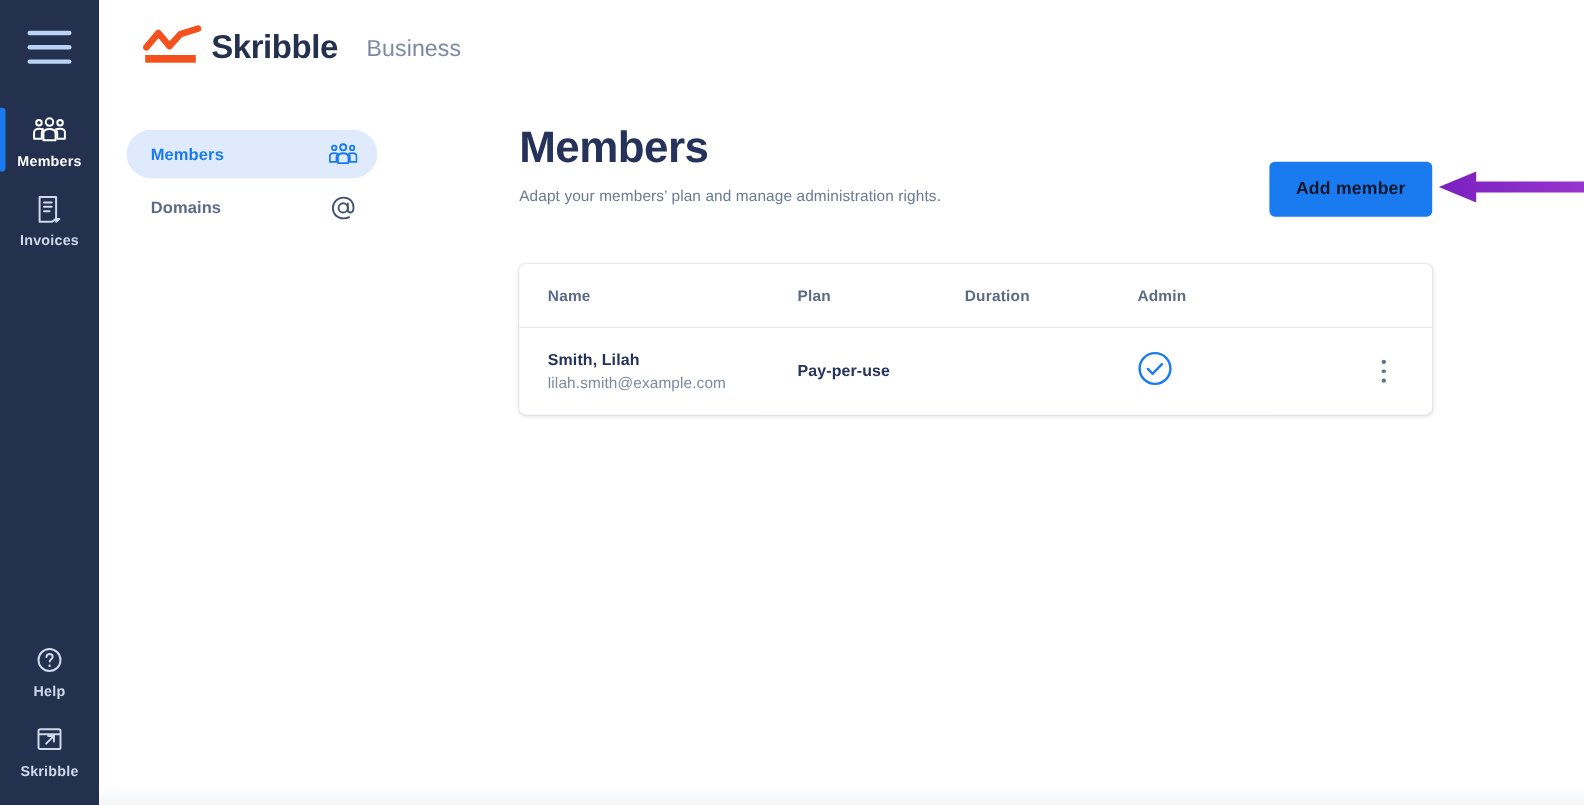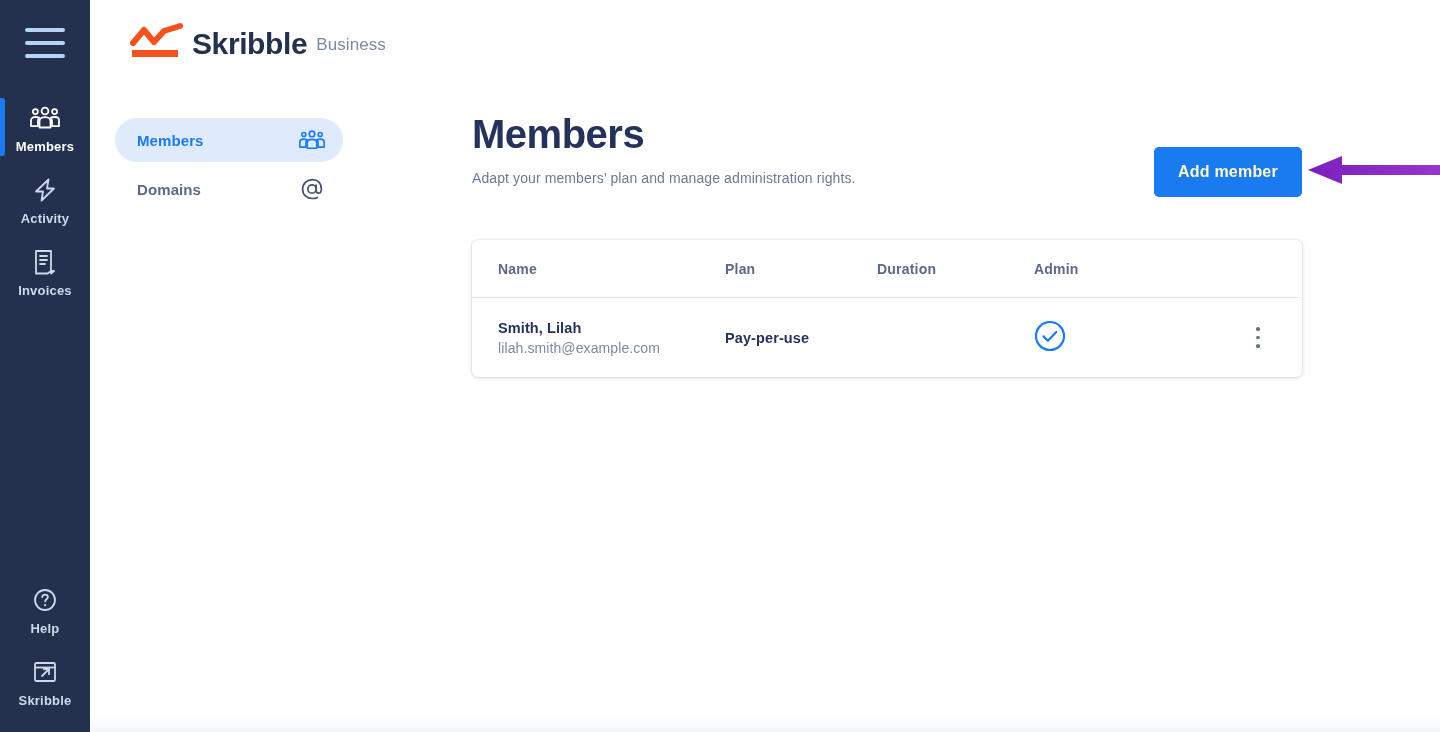--- a/index.html
+++ b/index.html
@@ -67,21 +67,21 @@
     background: linear-gradient(to bottom, #ffffff 0%, #f4f5f7 100%);
   }
 
   
   .brand { position: absolute; left: 40px; top: 22px; display: flex; align-items: flex-end; }
   .brand-mark { width: 56px; height: 40px; margin-right: 6px; }
   .brand-name {
     font-size: 30px; font-weight: bold; color: #23304e; line-height: 36px; letter-spacing: -.4px;
   }
   .brand-suffix {
-    font-size: 17px; color: #7b8aa3; line-height: 34px; margin-left: 9px; letter-spacing: .1px;
+    font-size: 21px; color: #7b8aa3; line-height: 34px; margin-left: 26px; letter-spacing: .1px;
   }
 
   
   .subnav { position: absolute; left: 25px; top: 118px; width: 228px; }
   .subnav-item {
     height: 44px; border-radius: 22px;
     display: flex; align-items: center; justify-content: space-between;
     padding: 0 18px 0 22px; cursor: pointer; margin-bottom: 5px;
   }
   .subnav-item.active { background: #dfebfc; }
@@ -94,21 +94,21 @@
   .page-title {
     font-size: 40px; font-weight: bold; color: #25325a; letter-spacing: -.5px; line-height: 48px;
   }
   .page-sub {
     margin-top: 12px; font-size: 14px; color: #6b7a95; letter-spacing: .1px;
   }
 
   .add-btn {
     position: absolute; left: 1064px; top: 147px;
     width: 148px; height: 50px; border: none; border-radius: 5px;
-    background: #1a7af0; color: #fef9c3;
+    background: #1a7af0; color: #0f172a;
     font-family: "Liberation Sans", sans-serif;
     font-size: 16px; font-weight: bold; letter-spacing: .2px;
     cursor: pointer;
   }
 
   
   .annot-arrow { position: absolute; left: 1218px; top: 152px; pointer-events: none; }
 
   
   .table-card {
@@ -161,28 +161,20 @@
             <circle cx="5.4" cy="6.6" r="2.5"></circle>
             <circle cx="24.6" cy="6.6" r="2.5"></circle>
             <path d="M9.5 22.5v-6.2c0-2.5 2.4-4.1 5.5-4.1s5.5 1.6 5.5 4.1v6.2z" stroke-linejoin="round"></path>
             <path d="M8 21.2V16c0-1.4.5-2.5 1.4-3.3C8.4 12.2 7 12 5.4 12 2.9 12 1 13.3 1 15.3v5.9z" stroke-linejoin="round"></path>
             <path d="M22 21.2V16c0-1.4-.5-2.5-1.4-3.3 1-.5 2.4-.7 4-.7 2.5 0 4.4 1.3 4.4 3.3v5.9z" stroke-linejoin="round"></path>
           </svg>
         </span>
         <span class="nav-label">Members</span>
       </div>
 
-      <div class="nav-item inactive">
-        <span class="nav-icon">
-          <svg width="28" height="28" viewBox="0 0 28 28" fill="none" stroke="#cfd9ea" stroke-width="1.8" stroke-linejoin="round">
-            <path d="M17.5 3.5L5 15.5h7L10.5 24.5 23 12.5h-7z"></path>
-          </svg>
-        </span>
-        <span class="nav-label">Activity</span>
-      </div>
 
       <div class="nav-item inactive">
         <span class="nav-icon">
           <svg width="26" height="28" viewBox="0 0 26 28" fill="none" stroke="#cfd9ea" stroke-width="1.8" stroke-linejoin="round">
             <path d="M4 3h15v20l-3.5 2.5H4z"></path>
             <path d="M19 23h3l-3 2.5z"></path>
             <path d="M8 8h7M8 12h7M8 16h5" stroke-linecap="round"></path>
           </svg>
         </span>
         <span class="nav-label">Invoices</span>

